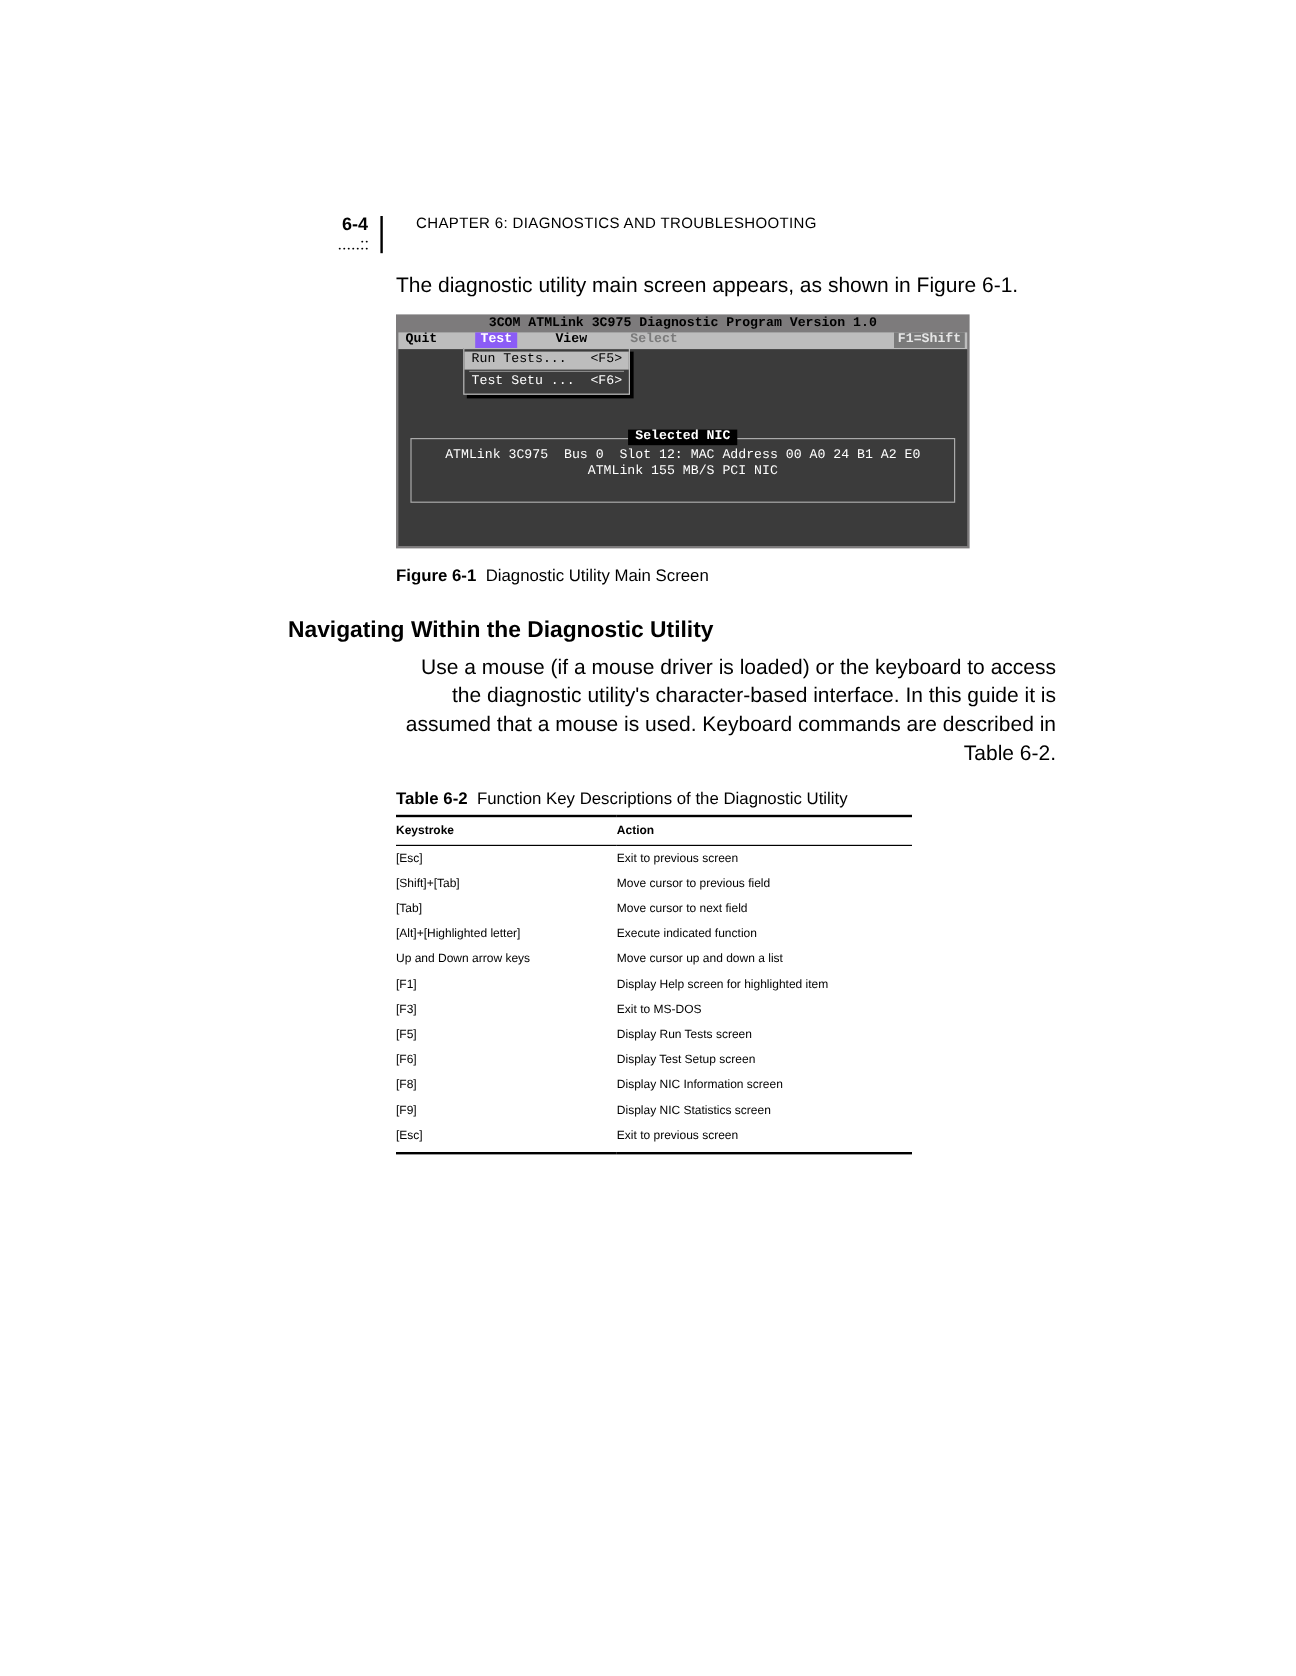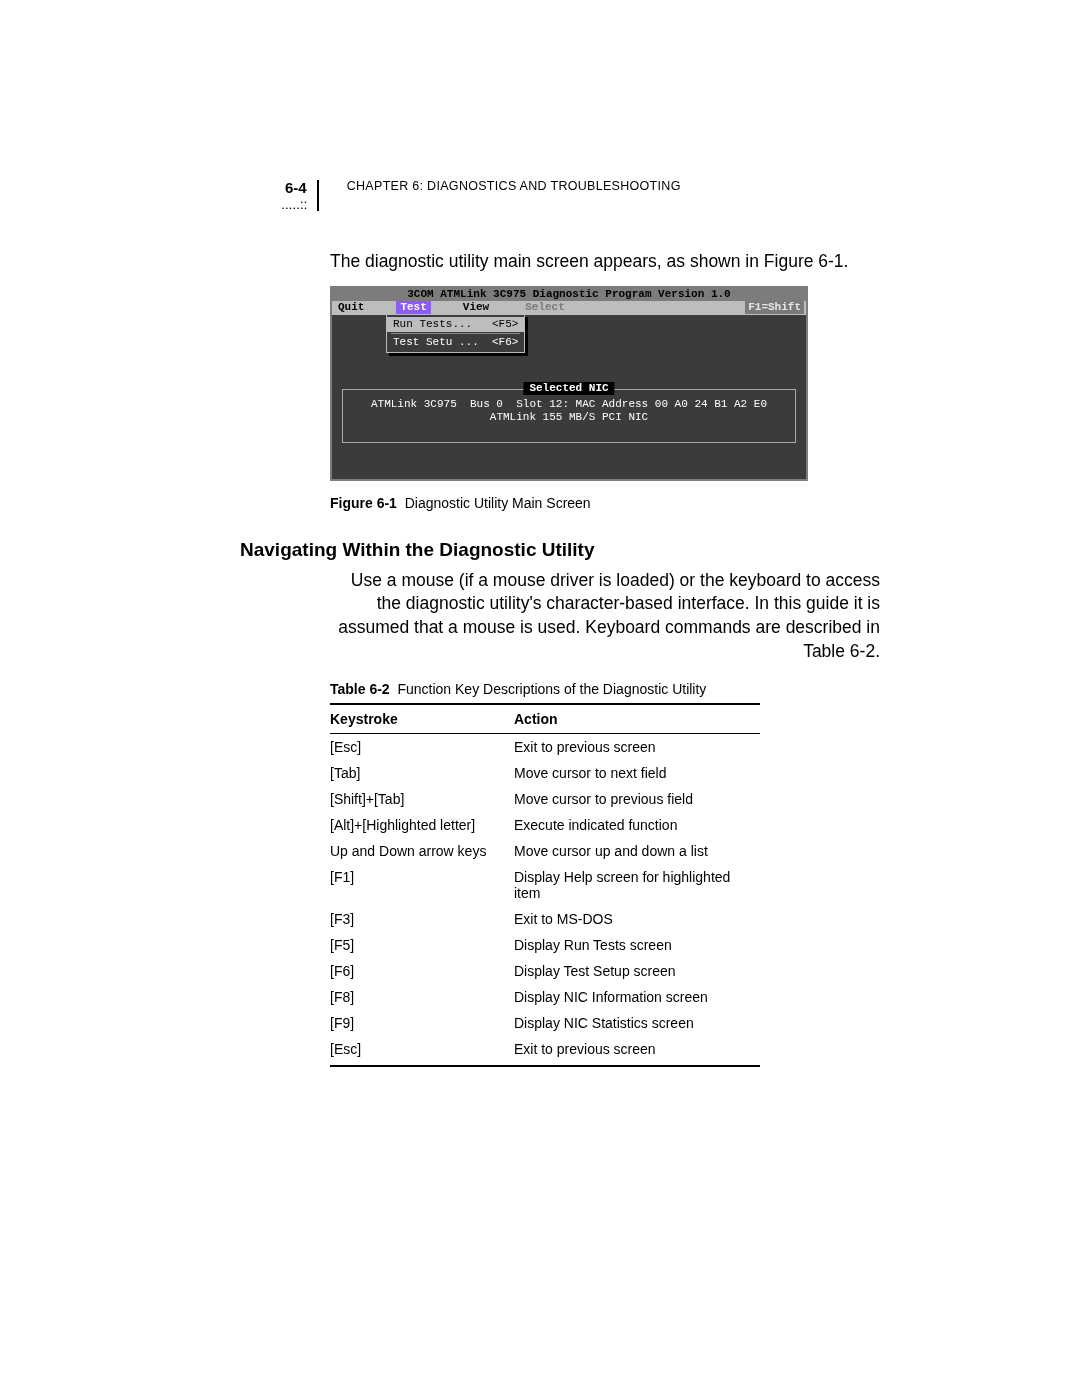--- a/index.html
+++ b/index.html
@@ -52,21 +52,21 @@
     font-size: 12.5px;
     letter-spacing: 0.3px;
     font-variant: small-caps;
     text-transform: uppercase;
     padding-top: 0px;
     line-height: 1.1;
   }
 
   .body-block {
     margin-left: 90px;
-    margin-top: 80px;
+    margin-top: 56px;
   }
   .intro-para {
     font-size: 17.5px;
     line-height: 1.35;
     margin: 0 0 12px 0;
   }
 
   
   .dos-shot {
     margin-top: 12px;
@@ -173,21 +173,21 @@
 
   .tbl-caption {
     font-size: 14px;
     margin: 0 0 6px 0;
   }
   .tbl-caption .b { font-weight: 700; }
 
   table.keys {
     border-collapse: collapse;
     width: 430px;
-    font-size: 14px;
+    font-size: 10px;
   }
   table.keys thead th {
     text-align: left;
     font-weight: 700;
     border-top: 2px solid #000;
     border-bottom: 1px solid #000;
     padding: 6px 4px 6px 0;
   }
   table.keys tbody td {
     padding: 5px 4px 5px 0;
@@ -261,28 +261,28 @@
           <th>Keystroke</th>
           <th>Action</th>
         </tr>
       </thead>
       <tbody id="keys-body">
       <tr>
             <td>[Esc]</td>
             <td>Exit to previous screen</td>
           </tr>
           <tr>
+            <td>[Shift]+[Tab]</td>
+            <td>Move cursor to previous field</td>
+          </tr>
+          <tr>
             <td>[Tab]</td>
             <td>Move cursor to next field</td>
           </tr>
           <tr>
-            <td>[Shift]+[Tab]</td>
-            <td>Move cursor to previous field</td>
-          </tr>
-          <tr>
             <td>[Alt]+[Highlighted letter]</td>
             <td>Execute indicated function</td>
           </tr>
           <tr>
             <td>Up and Down arrow keys</td>
             <td>Move cursor up and down a list</td>
           </tr>
           <tr>
             <td>[F1]</td>
             <td>Display Help screen for highlighted item</td>

